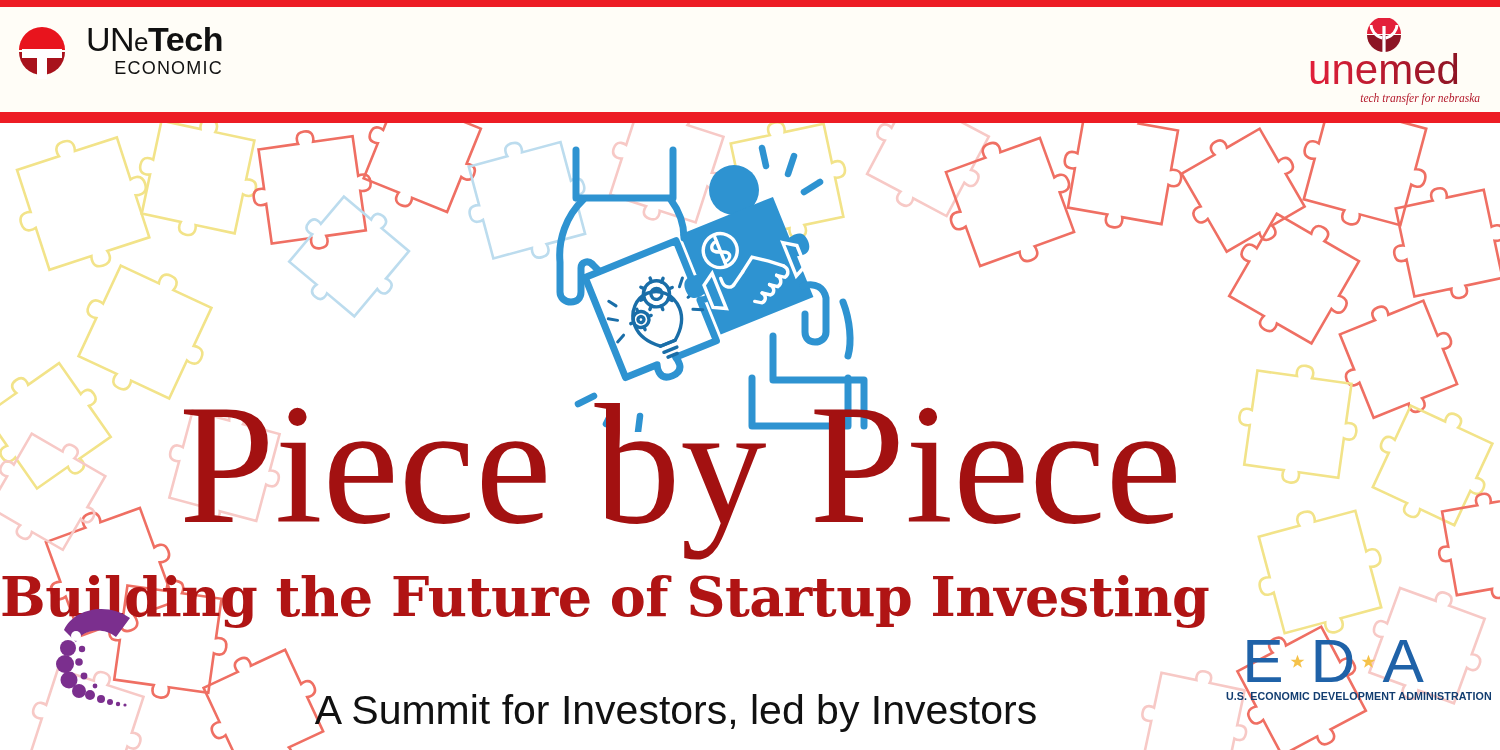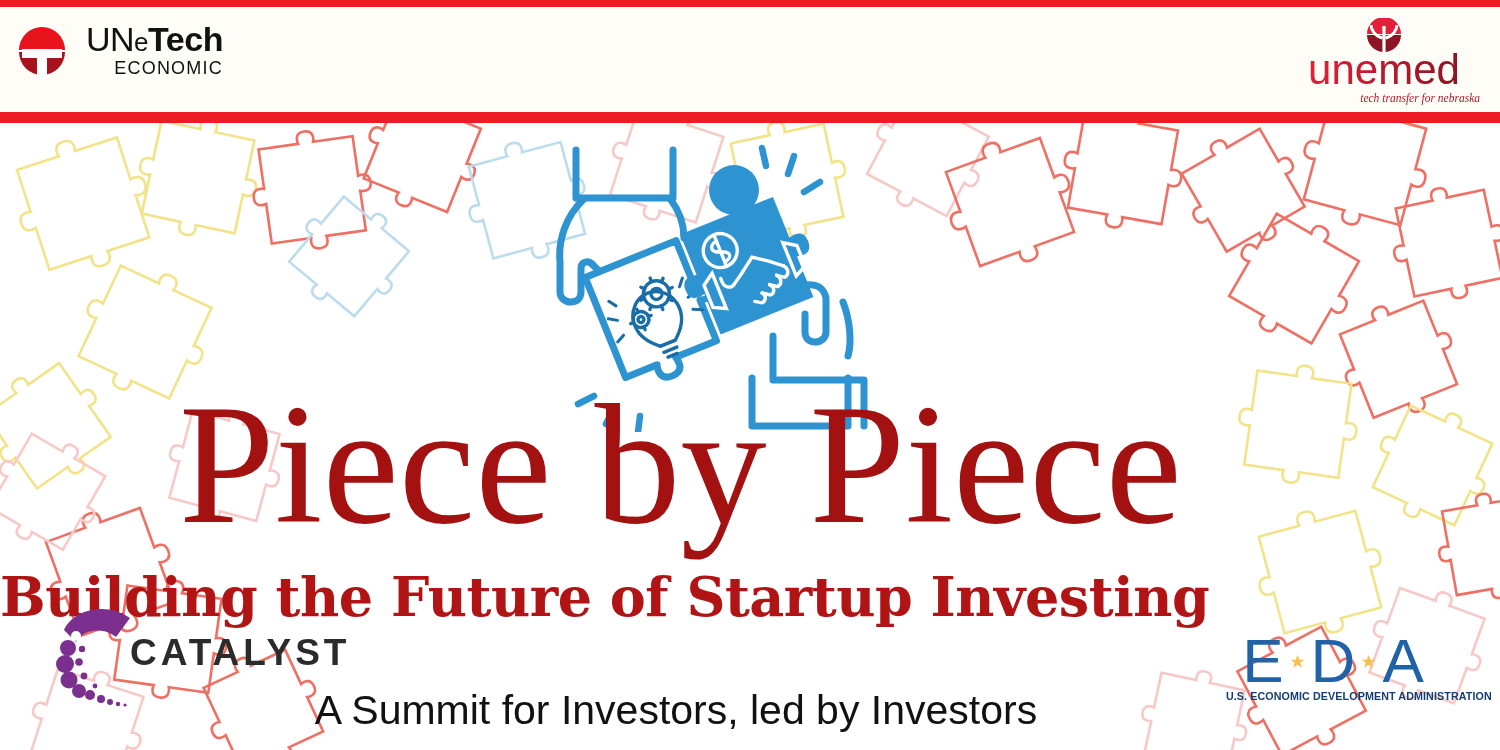--- a/index.html
+++ b/index.html
@@ -389,21 +389,20 @@
       <circle cx="36" cy="57" r="3.2" fill="#7b2f8e"></circle>
       <circle cx="33" cy="70" r="3.8" fill="#7b2f8e"></circle>
       <circle cx="38" cy="84" r="3.4" fill="#7b2f8e"></circle>
       <circle cx="44" cy="103" r="5" fill="#7b2f8e"></circle>
       <circle cx="55" cy="107" r="4" fill="#7b2f8e"></circle>
       <circle cx="64" cy="110" r="3" fill="#7b2f8e"></circle>
       <circle cx="72" cy="112" r="2.2" fill="#7b2f8e"></circle>
       <circle cx="79" cy="113" r="1.6" fill="#7b2f8e"></circle>
       <circle cx="49" cy="94" r="2.4" fill="#7b2f8e"></circle>
     </svg>
-    <div id="catalyst-wordmark">CATALYST</div>
   </div>
 
   <div id="eda-logo">
     <div id="eda-letters">
       <span class="eda-letter">E</span>
       <svg class="eda-star" width="15" height="15" viewBox="0 0 24 24">
         <path d="M12,1 L15,9 L23,9 L16.5,14 L19,22 L12,17 L5,22 L7.5,14 L1,9 L9,9 Z" fill="#f5c24a"></path>
       </svg>
       <span class="eda-letter">D</span>
       <svg class="eda-star" width="15" height="15" viewBox="0 0 24 24">

